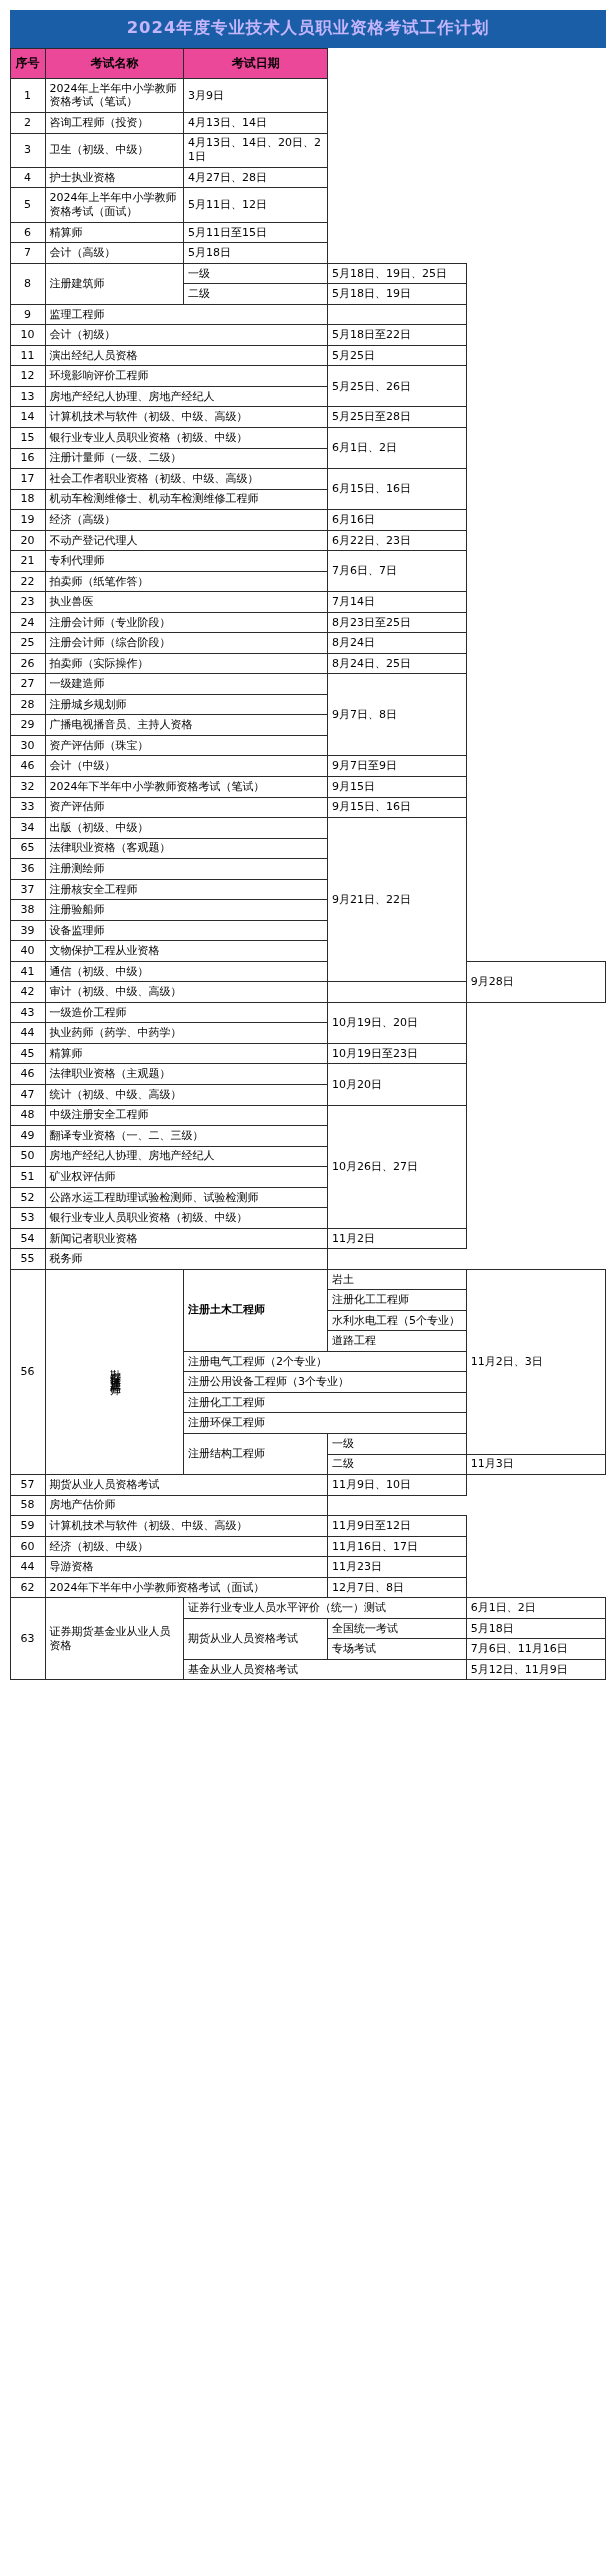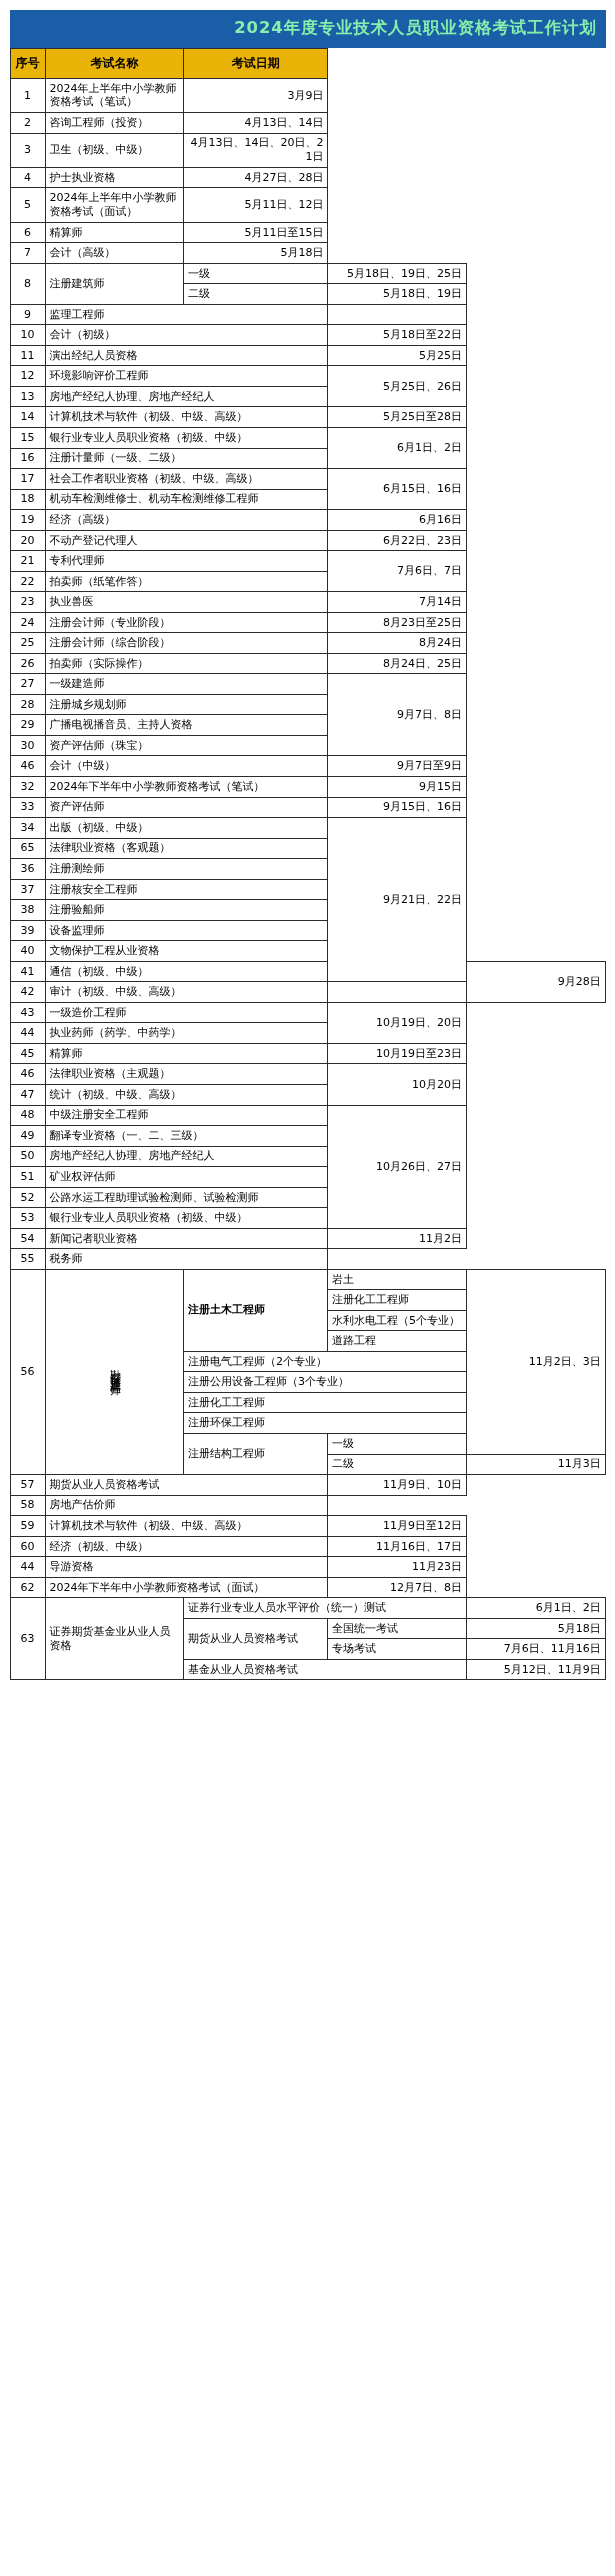--- a/index.html
+++ b/index.html
@@ -13,58 +13,58 @@
     color: #000;
   }
   .page {
     width: 616px;
     box-sizing: border-box;
     padding: 9.6px 9.6px 11.5px 9.6px;
     background: #fff;
   }
   .title-bar {
     background: #1a5ea8;
-    color: #86efac;
+    color: #c4b5fd;
     font-size: 16.4px;
     font-weight: bold;
     letter-spacing: 1px;
     padding: 7.7px 9.6px 8.7px 9.6px;
-    text-align: right;
+    text-align: center;
     box-sizing: border-box;
   }
   table.sched {
     border-collapse: collapse;
     width: 596px;
     table-layout: fixed;
     font-size: 11px;
   }
   table.sched th, table.sched td {
     border: 1px solid #2b2b2b;
     padding: 2.9px 3.8px;
     vertical-align: middle;
     line-height: 1.25;
     word-break: break-all;
   }
   thead th {
-    background: #eab308;
+    background: #ec4899;
     font-weight: bold;
     text-align: center;
     font-size: 12px;
     height: 23px;
   }
   td.num {
     text-align: center;
     width: 33px;
   }
   td.name {
     text-align: left;
     padding-left: 5.8px;
   }
   td.date {
-    text-align: right;
+    text-align: left;
     padding-left: 5.8px;
     width: 127px;
   }
   
   td.vert {
     width: 21px;
     text-align: center;
     padding: 1.9px 1px;
   }
   .vtext {

